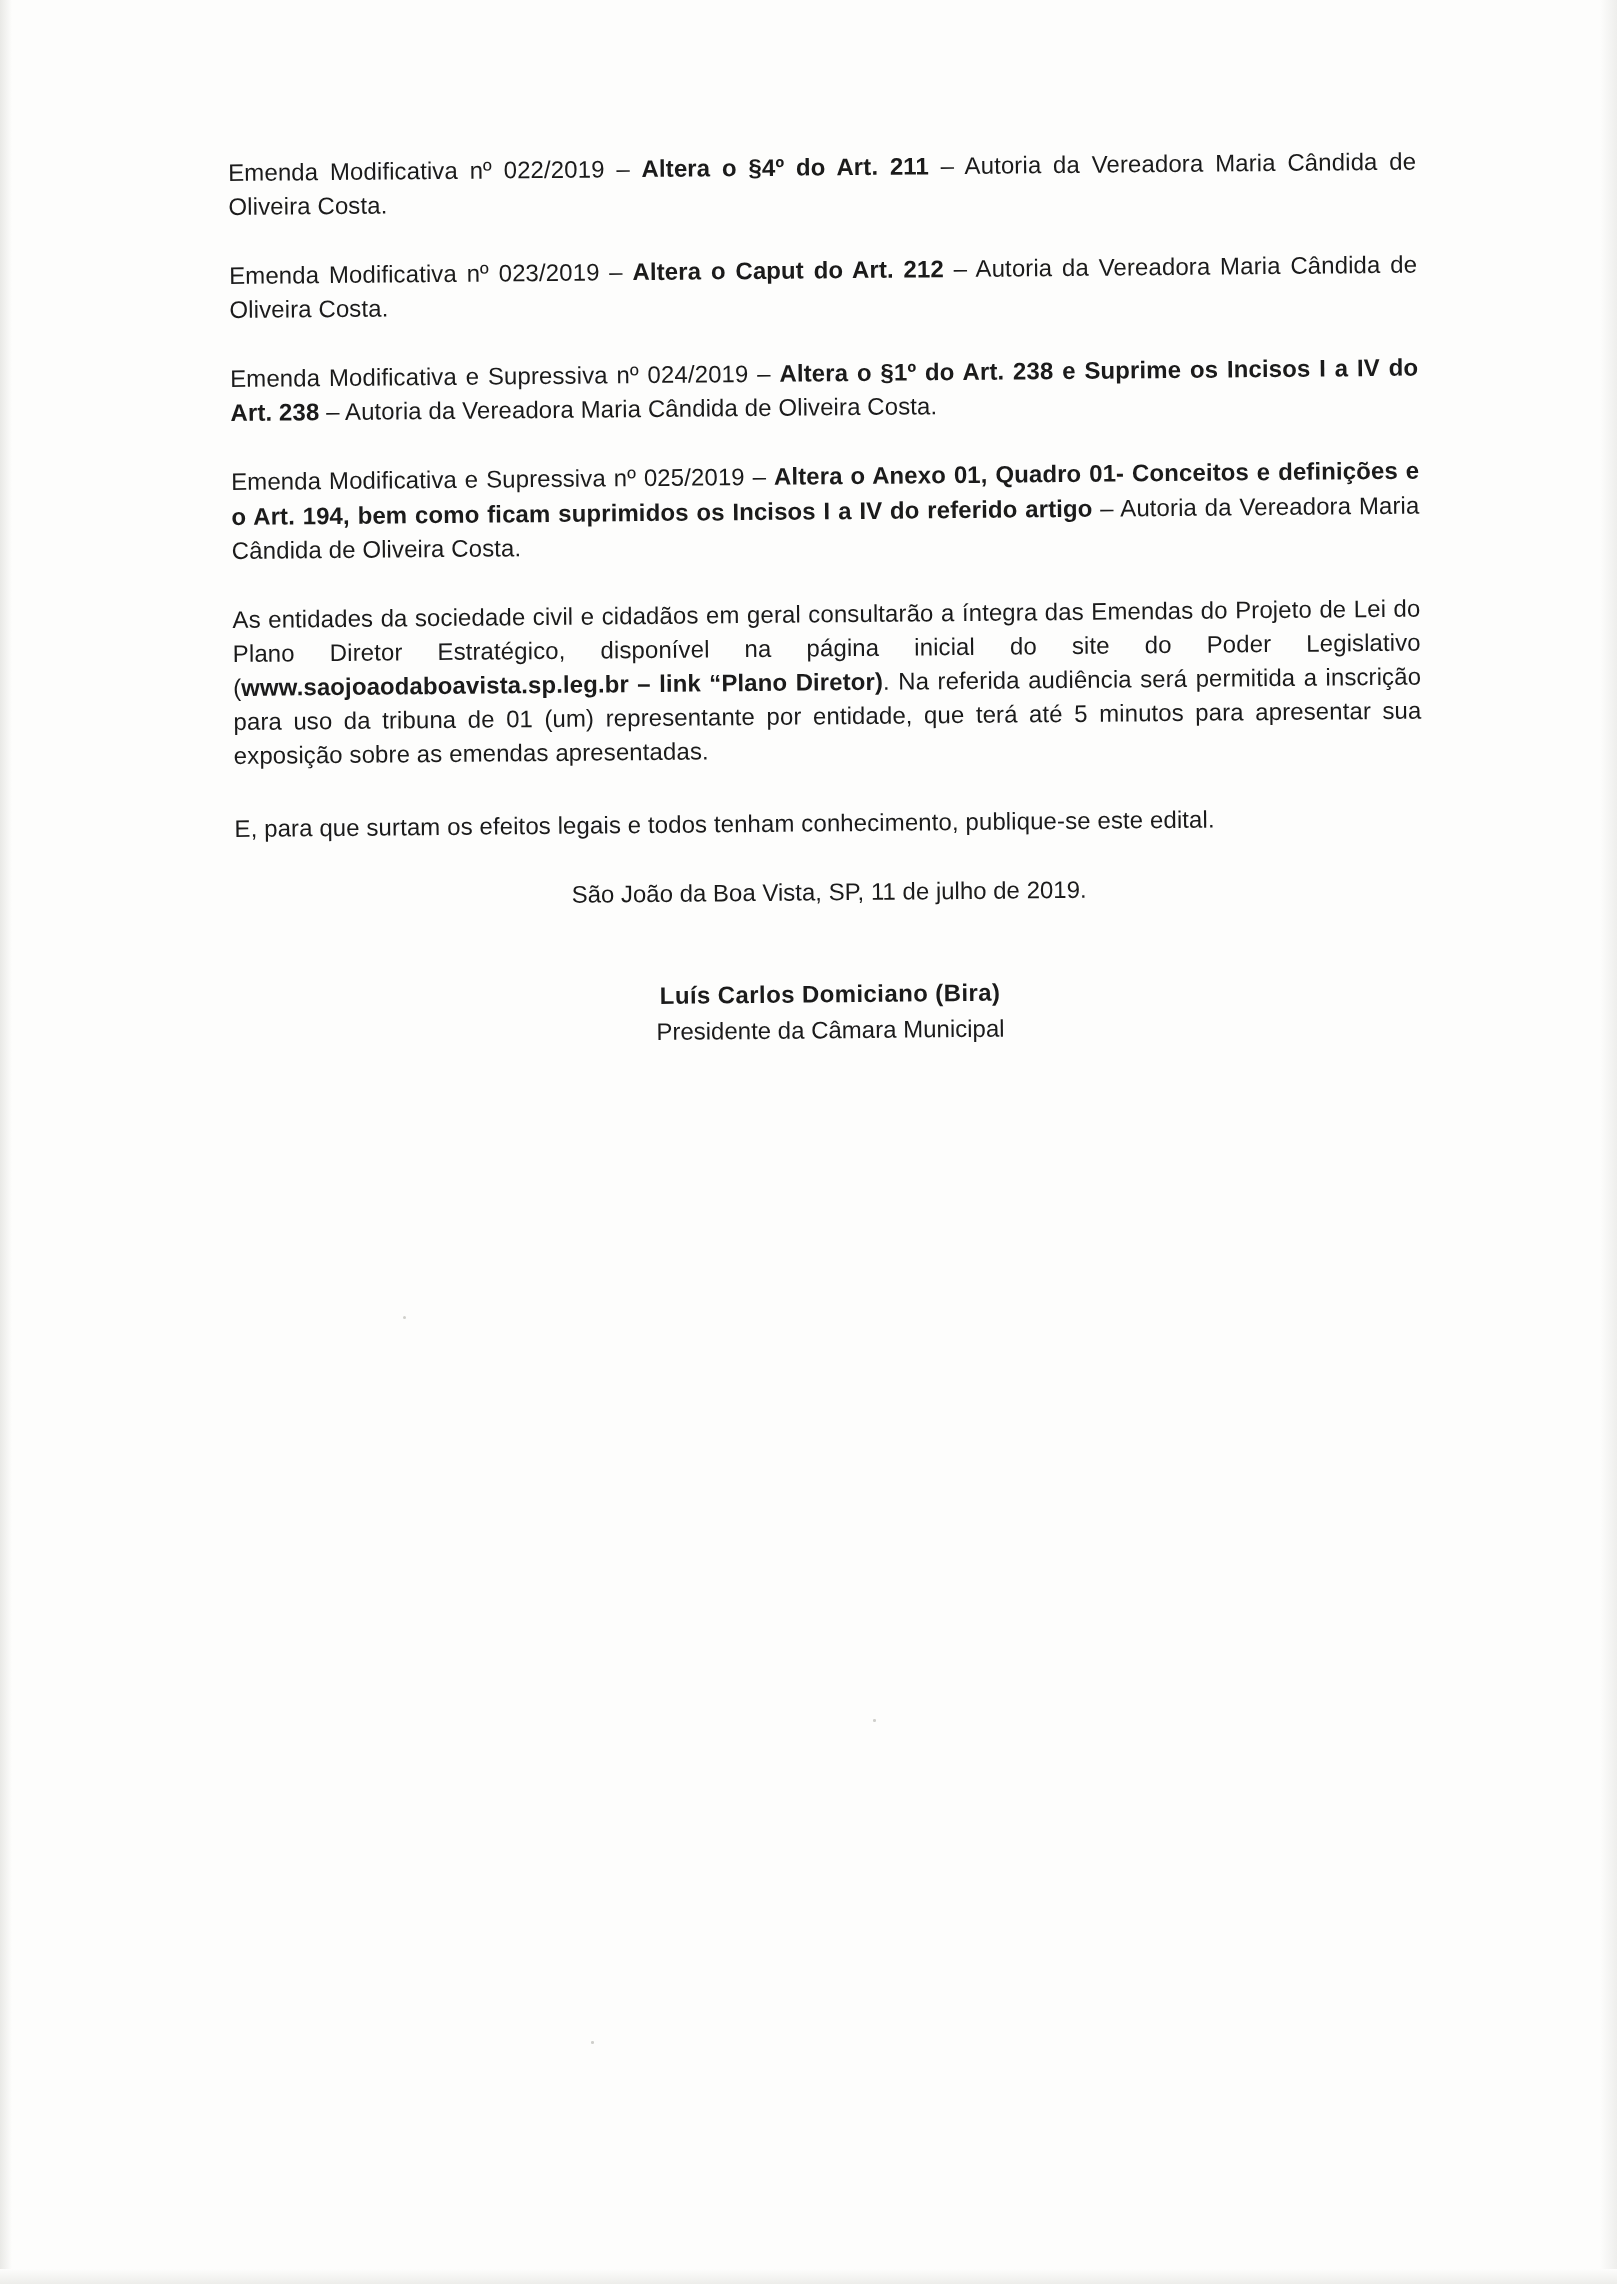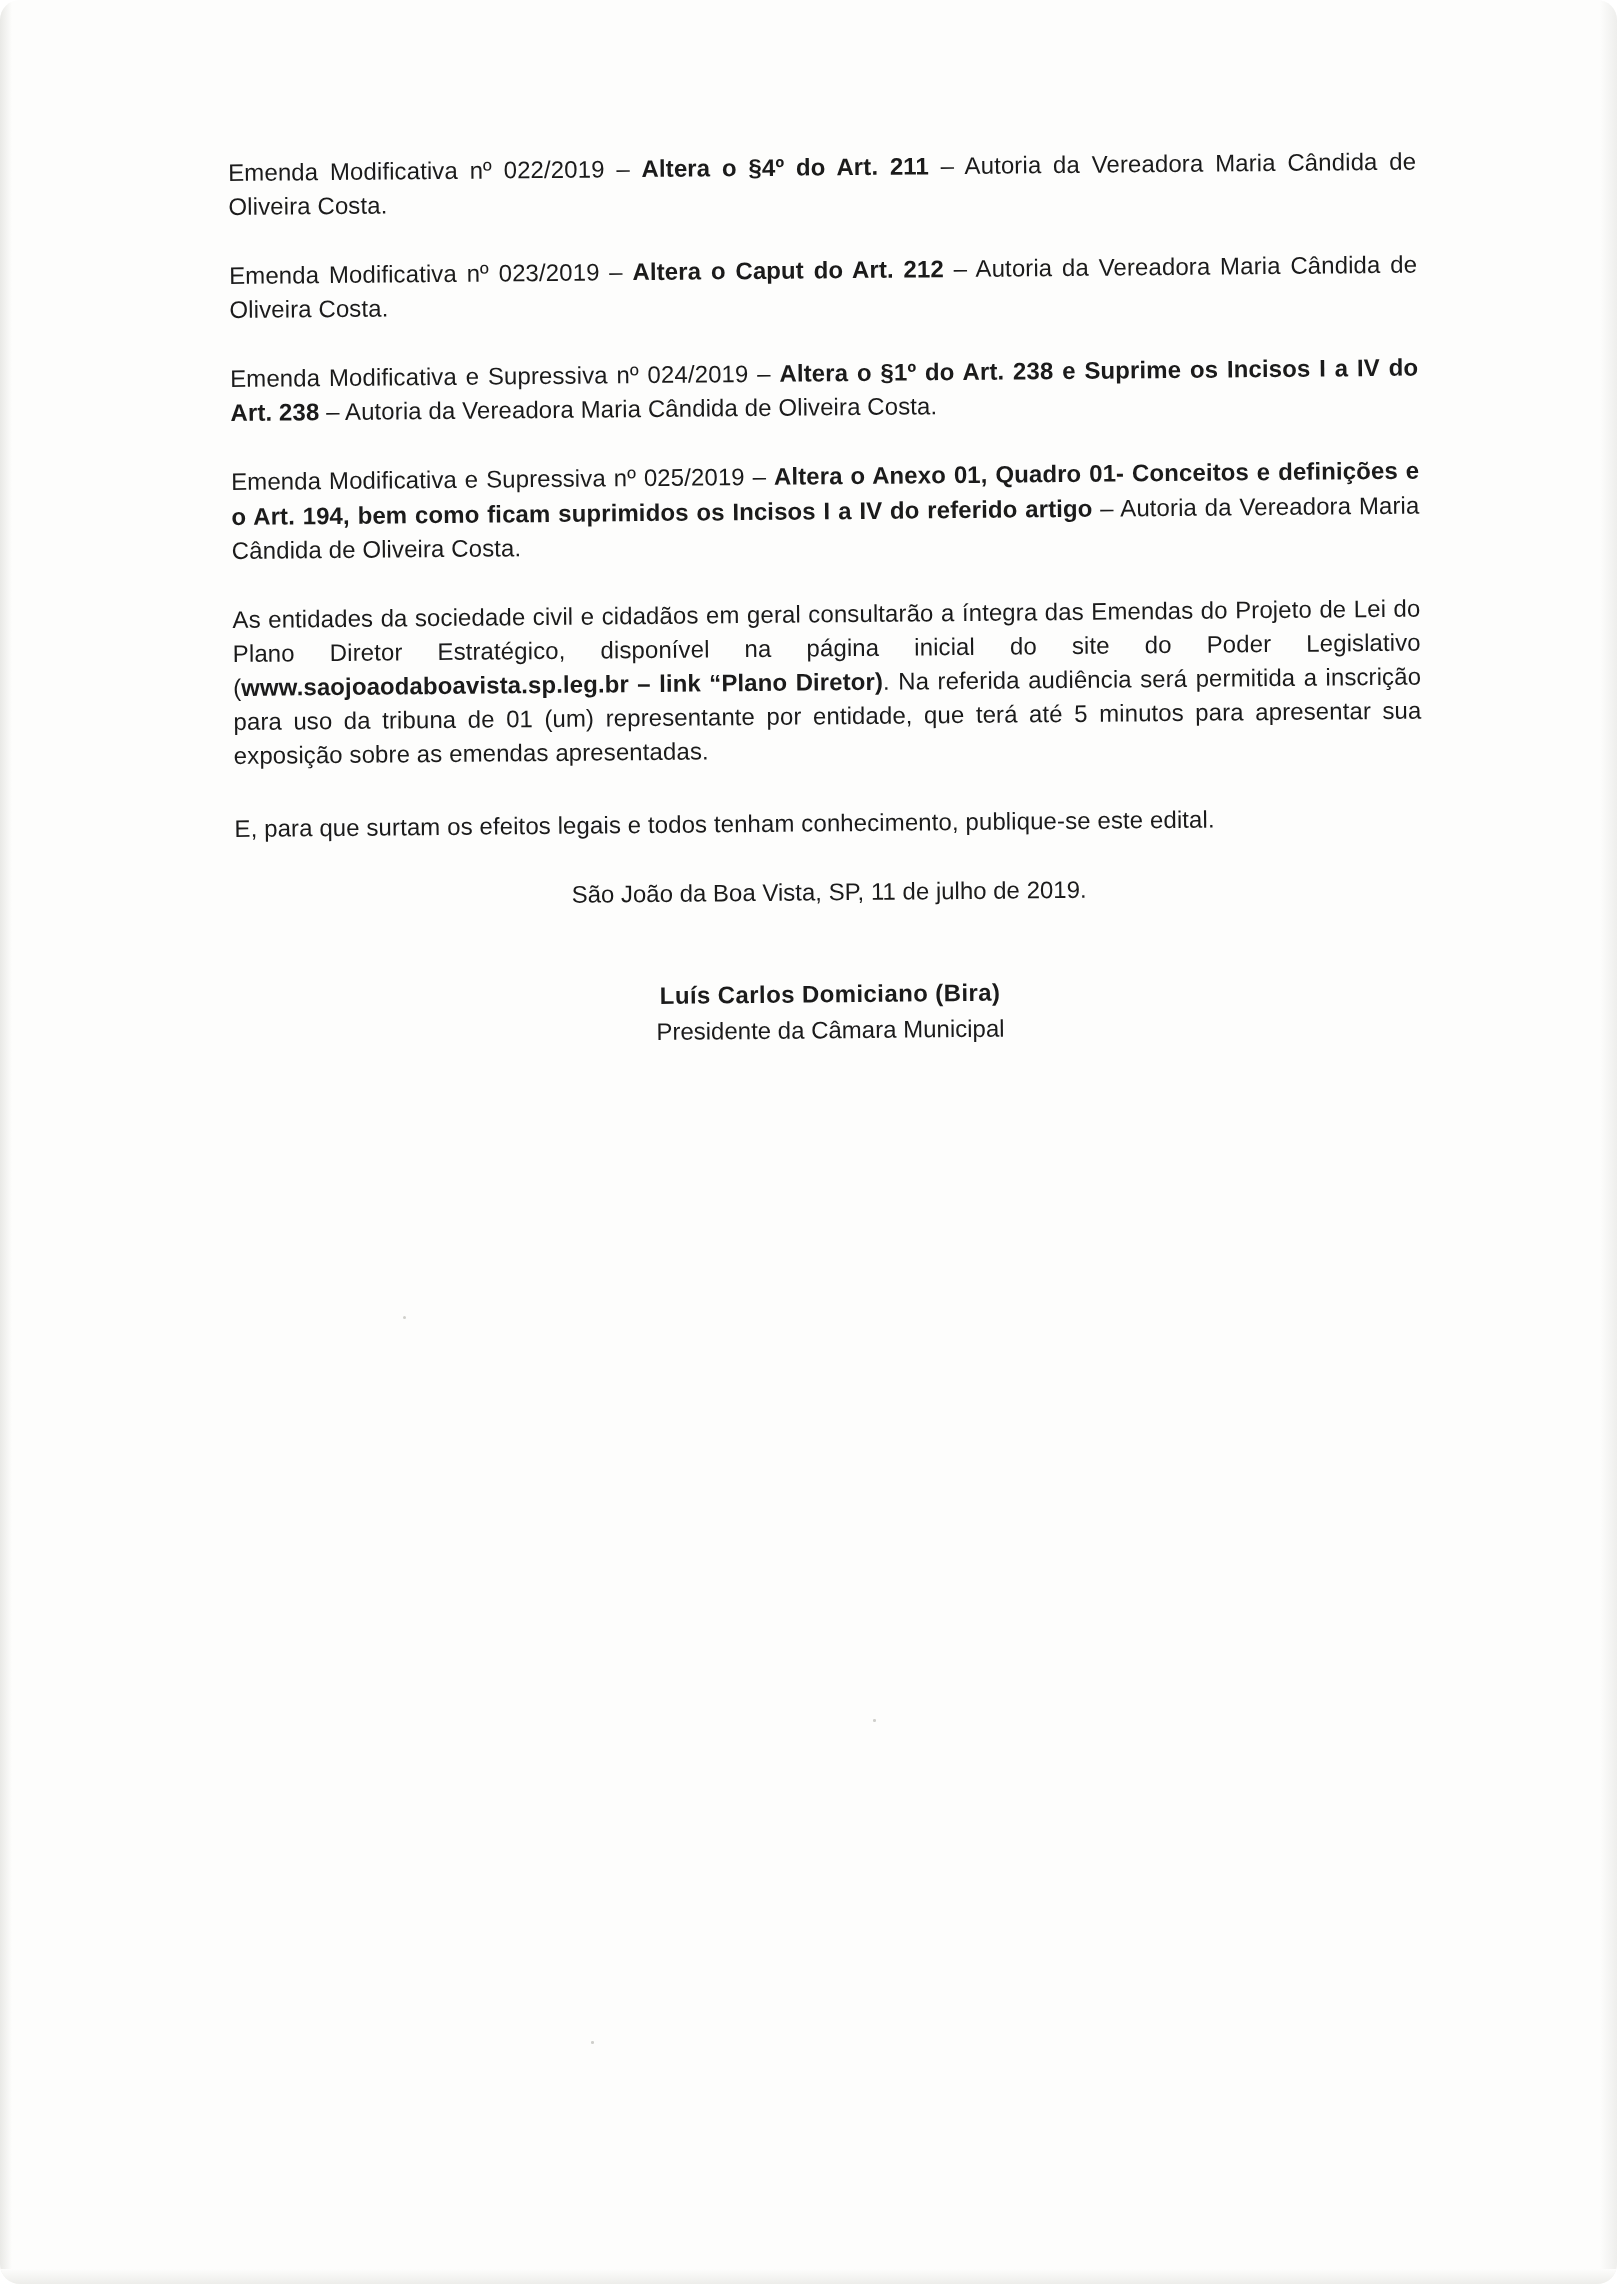--- a/index.html
+++ b/index.html
@@ -10,21 +10,20 @@
   body {
     font-family: "Liberation Sans", sans-serif;
     color: #1b1b1b;
   }
   .page {
     position: relative;
     width: 1617px;
     height: 2284px;
     background: #fdfdfc;
     overflow: hidden;
-    border-radius: 20px;
   }
   
   .scan-edge-left {
     position: absolute;
     left: 0; top: 0;
     width: 12px; height: 100%;
     background: linear-gradient(to right, #e9e9e6, #fdfdfc);
   }
   .scan-edge-right {
     position: absolute;

